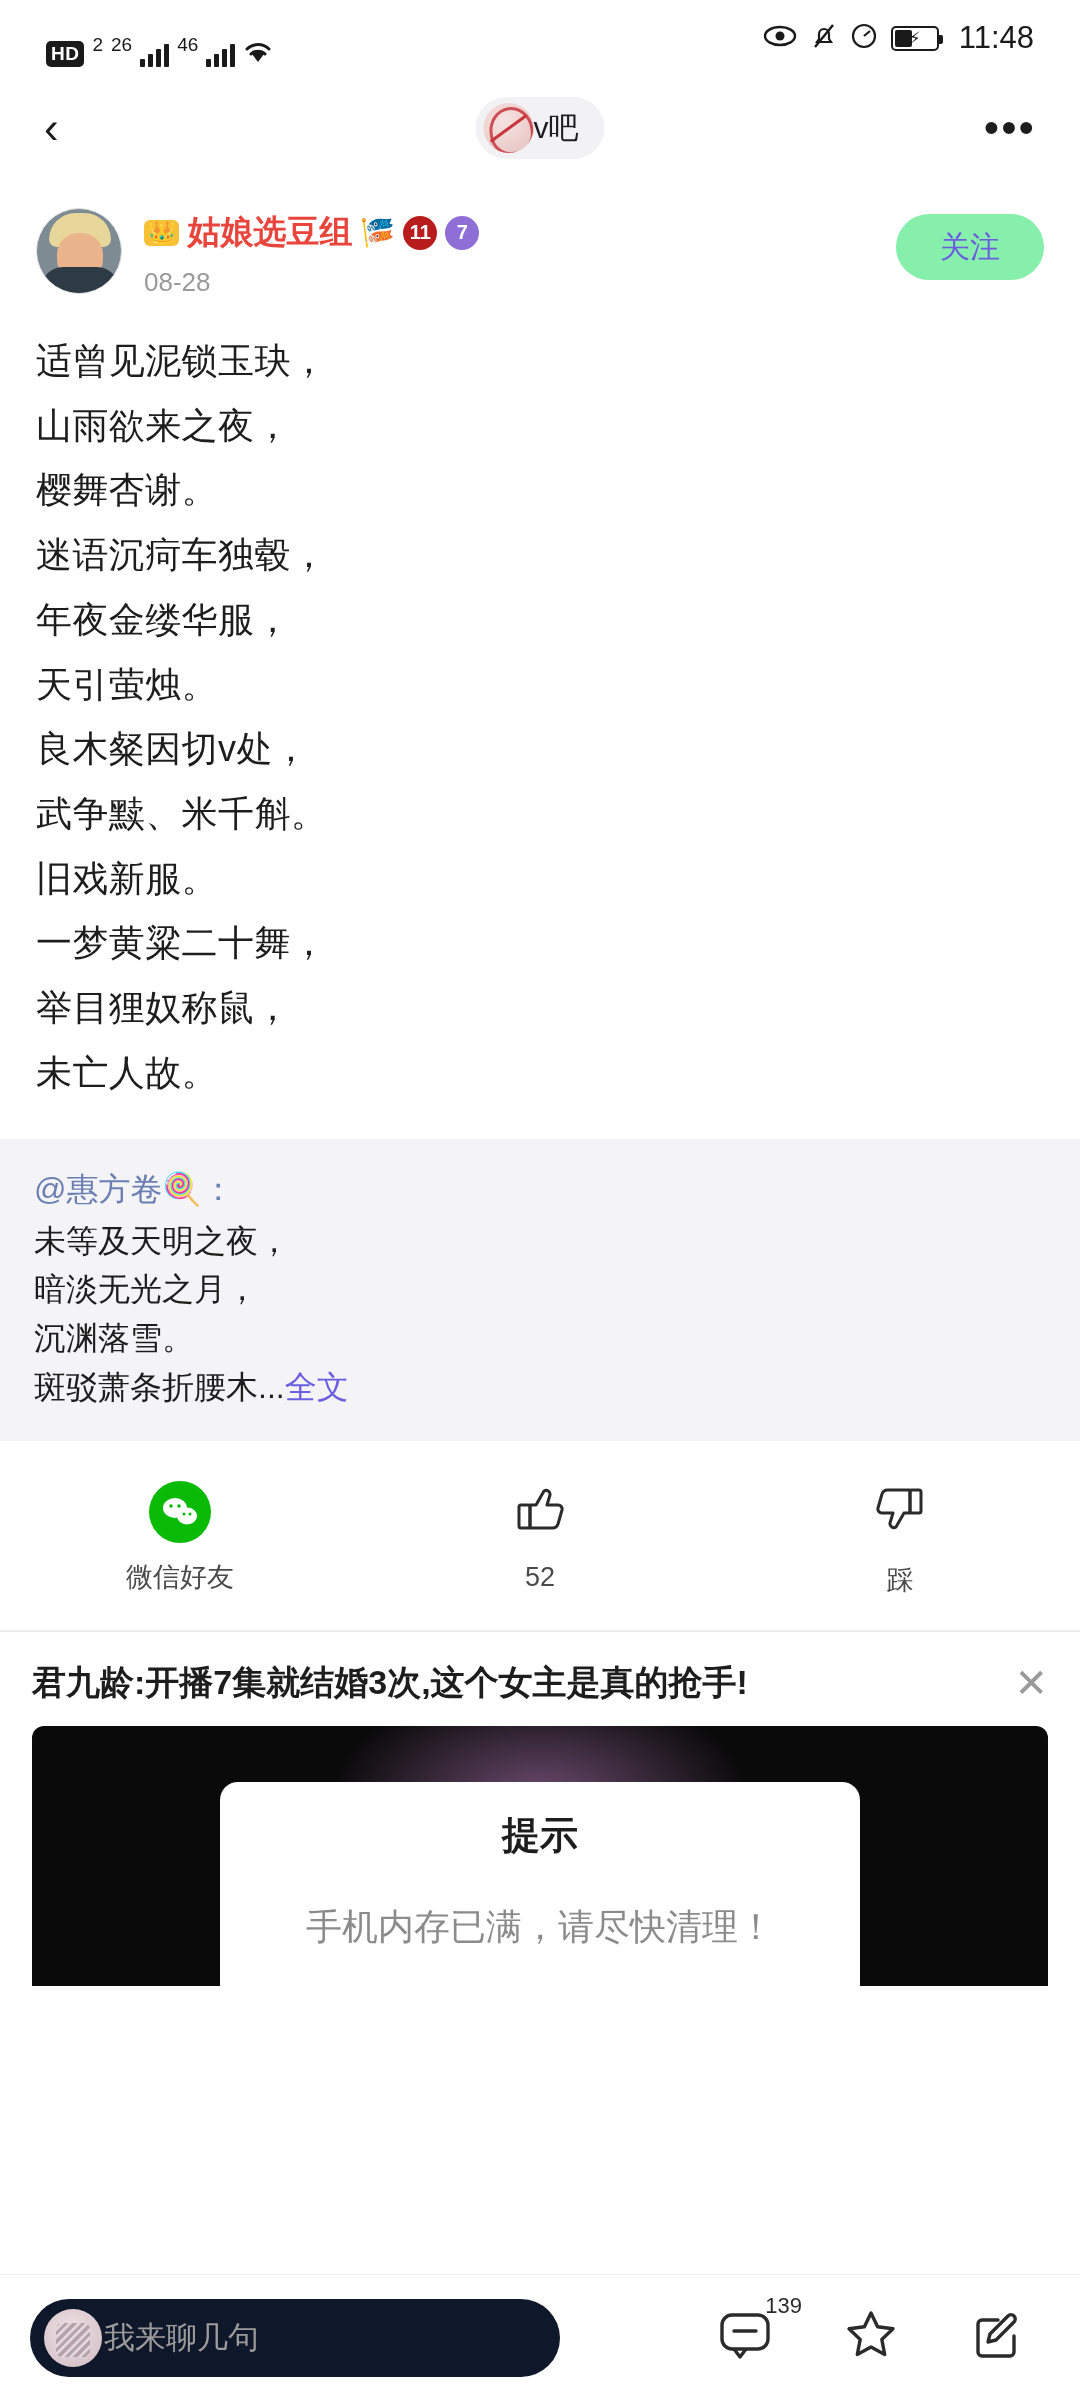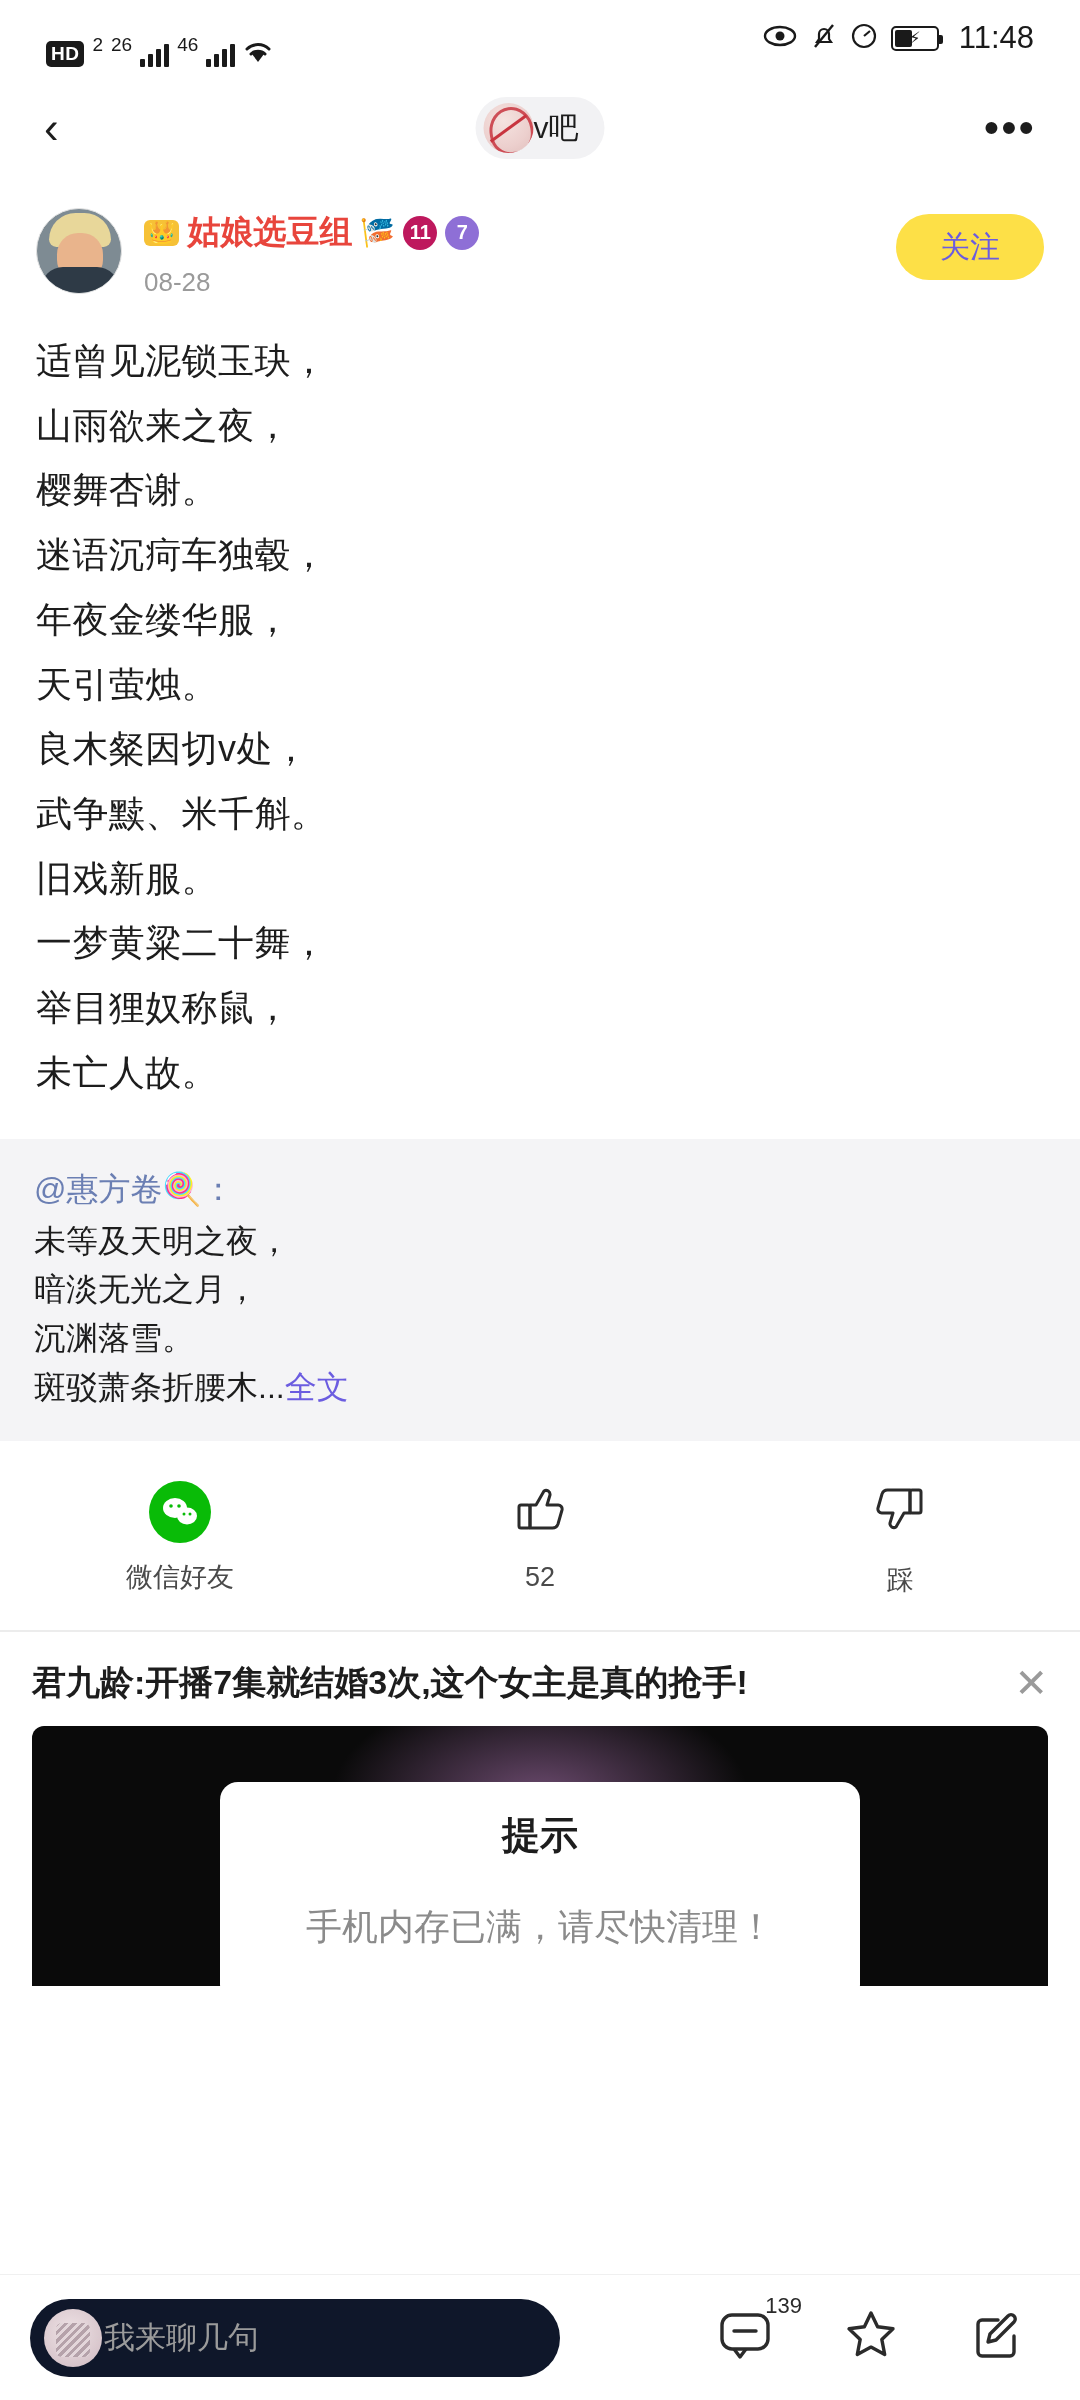--- a/index.html
+++ b/index.html
@@ -193,38 +193,38 @@
   }
   .author-name {
     font-size: 33px;
     color: #e8453c;
     font-weight: bold;
   }
   .emo { font-size: 28px; line-height: 1; }
   .lv-badge {
     width: 34px; height: 34px;
     border-radius: 50%;
-    background: #be185d;
+    background: #b91c1c;
     color: #fff;
     font-size: 20px;
     display: inline-flex;
     align-items: center;
     justify-content: center;
     font-weight: bold;
   }
   .lv-badge.purple { background: #8e6fd6; }
   .post-date {
     font-size: 26px;
     color: #9a9a9a;
     margin-top: 12px;
   }
   .follow-btn {
     margin-left: auto;
     margin-top: 6px;
-    background: #fde047;
+    background: #86efac;
     color: #6b5ce0;
     font-size: 30px;
     border-radius: 40px;
     padding: 18px 44px;
     border: none;
     line-height: 1;
   }
 
   
   .post-body {

